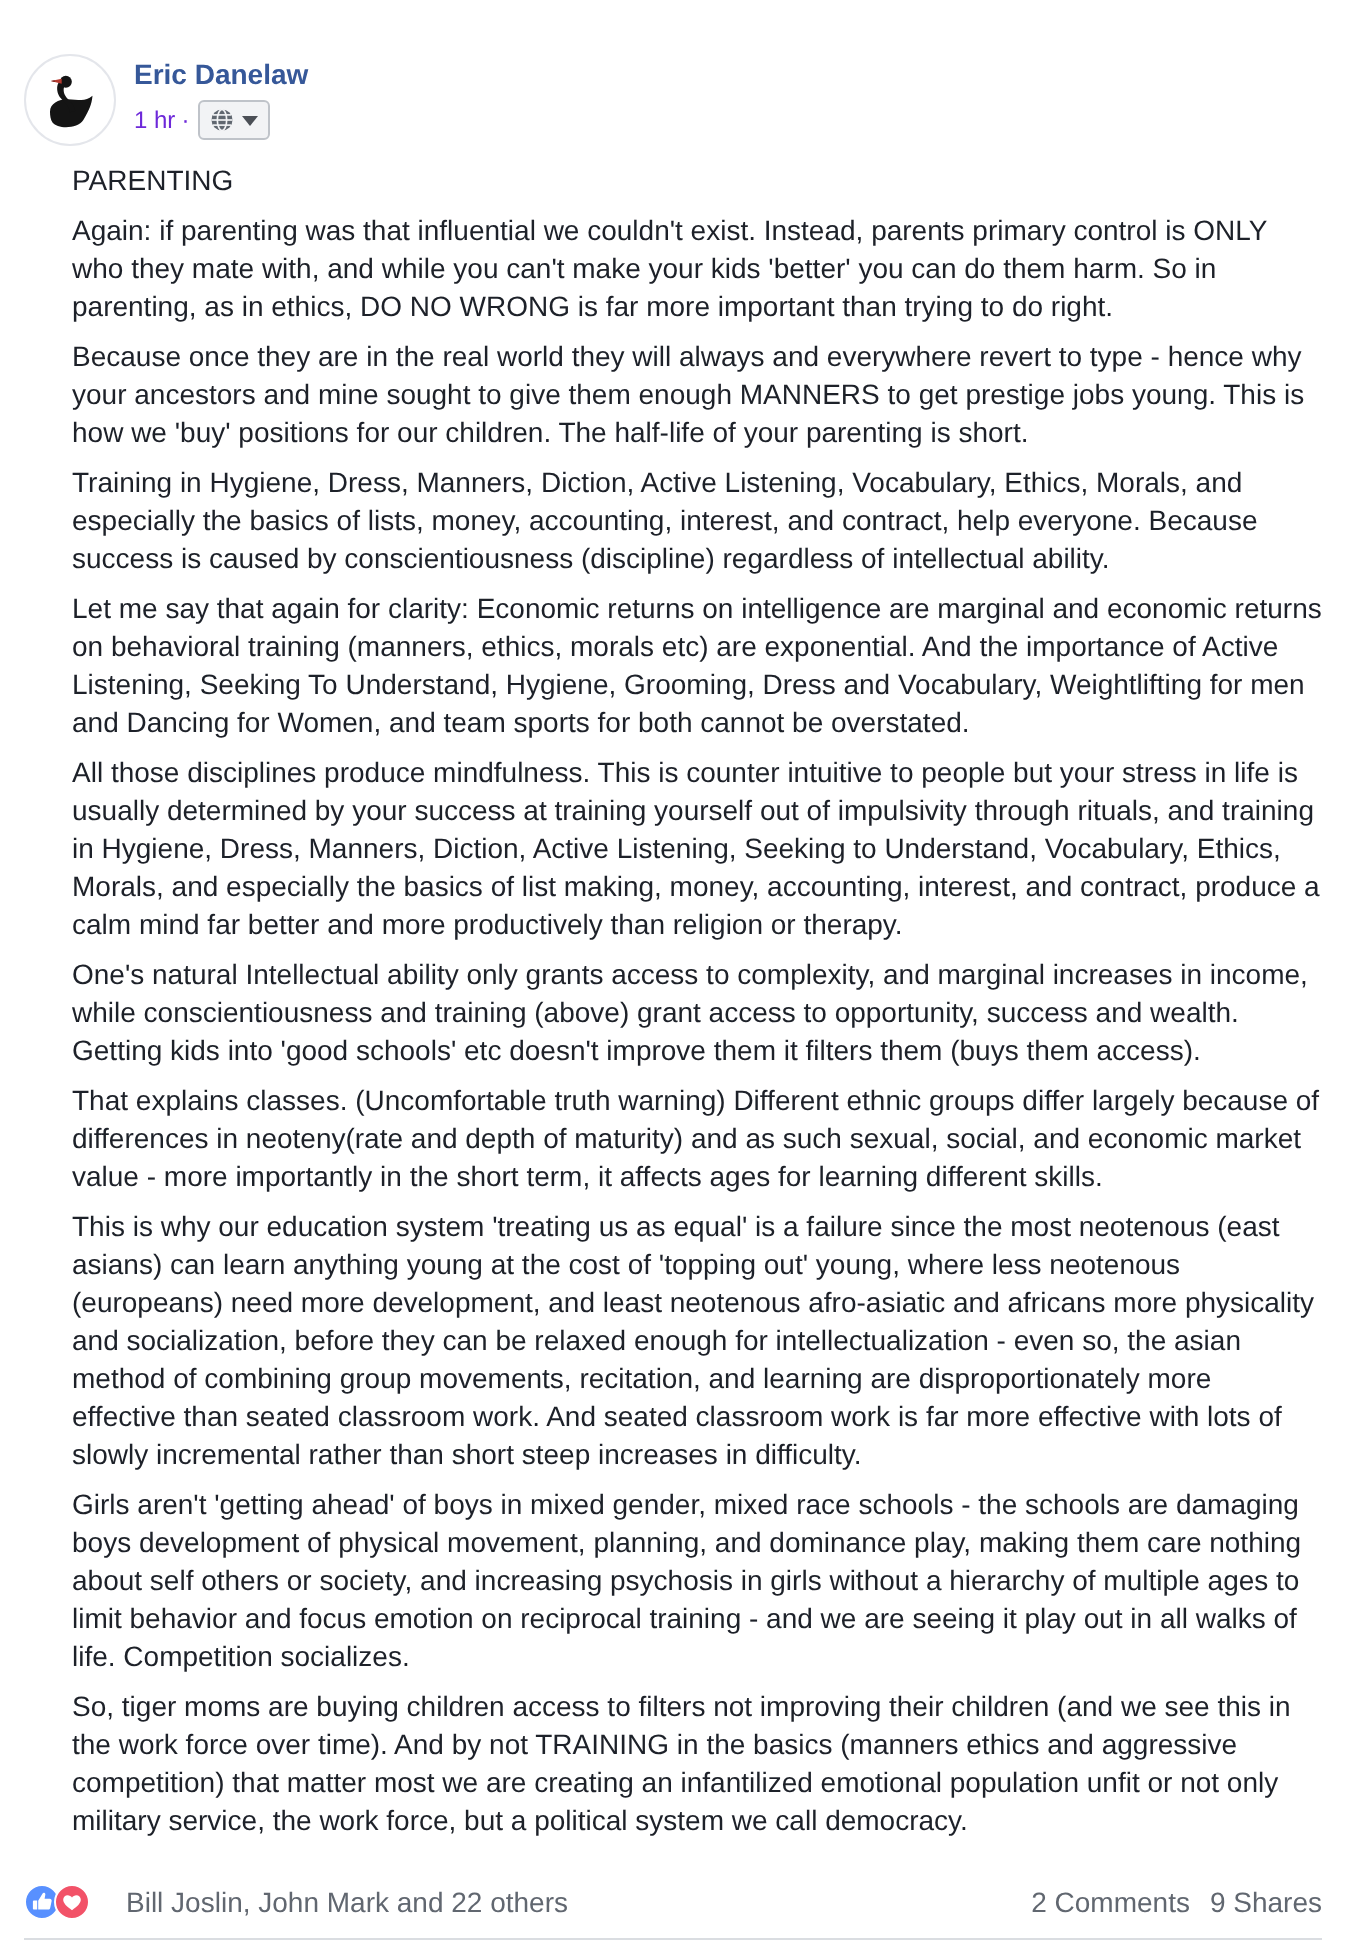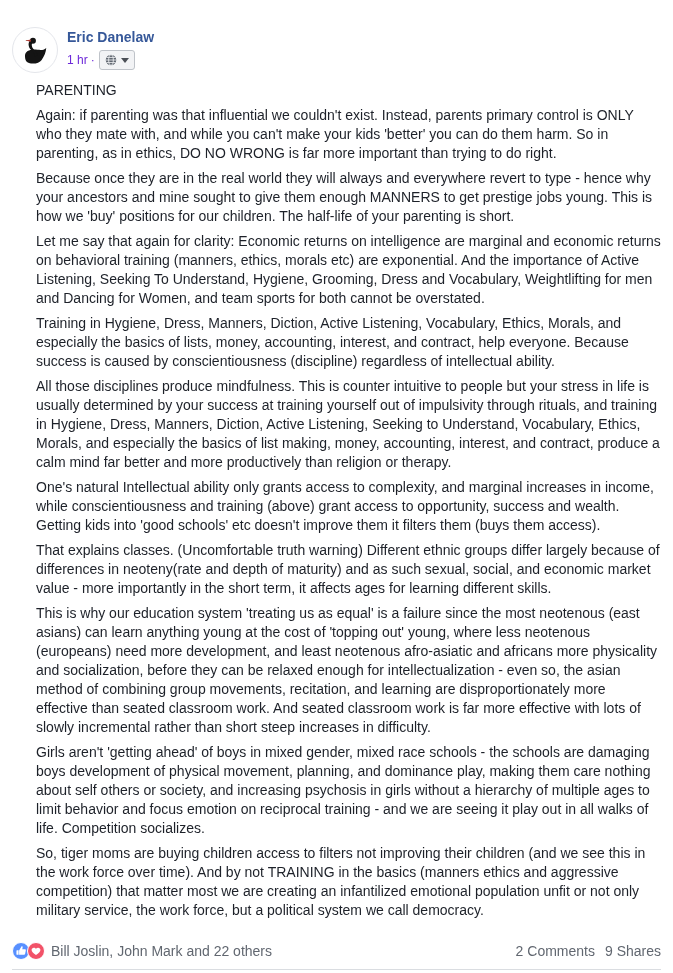--- a/index.html
+++ b/index.html
@@ -101,20 +101,21 @@
     align-items: center;
     justify-content: space-between;
     padding: 8px 12px 9px 12px;
     font-size: 14px;
     color: #616770;
   }
   .reactions-left {
     display: flex;
     align-items: center;
     cursor: pointer;
+    gap: 12px;
   }
   .reaction-pile {
     display: flex;
     align-items: center;
     margin-right: 6px;
   }
   .reaction-badge {
     width: 18px;
     height: 18px;
     border-radius: 50%;
@@ -169,22 +170,22 @@
           <span class="caret-down"></span>
         </span>
       </div>
     </div>
   </div>
 
   <div class="post-body">
     <p>PARENTING</p>
     <p>Again: if parenting was that influential we couldn't exist. Instead, parents primary control is ONLY who they mate with, and while you can't make your kids 'better' you can do them harm. So in parenting, as in ethics, DO NO WRONG is far more important than trying to do right.</p>
     <p>Because once they are in the real world they will always and everywhere revert to type - hence why your ancestors and mine sought to give them enough MANNERS to get prestige jobs young. This is how we 'buy' positions for our children. The half-life of your parenting is short.</p>
+    <p>Training in Hygiene, Dress, Manners, Diction, Active Listening, Vocabulary, Ethics, Morals, and especially the basics of lists, money, accounting, interest, and contract, help everyone. Because success is caused by conscientiousness (discipline) regardless of intellectual ability.</p>
     <p>Let me say that again for clarity: Economic returns on intelligence are marginal and economic returns on behavioral training (manners, ethics, morals etc) are exponential. And the importance of Active Listening, Seeking To Understand, Hygiene, Grooming, Dress and Vocabulary, Weightlifting for men and Dancing for Women, and team sports for both cannot be overstated.</p>
-    <p>Training in Hygiene, Dress, Manners, Diction, Active Listening, Vocabulary, Ethics, Morals, and especially the basics of lists, money, accounting, interest, and contract, help everyone. Because success is caused by conscientiousness (discipline) regardless of intellectual ability.</p>
     <p>All those disciplines produce mindfulness. This is counter intuitive to people but your stress in life is usually determined by your success at training yourself out of impulsivity through rituals, and training in Hygiene, Dress, Manners, Diction, Active Listening, Seeking to Understand, Vocabulary, Ethics, Morals, and especially the basics of list making, money, accounting, interest, and contract, produce a calm mind far better and more productively than religion or therapy.</p>
     <p>One's natural Intellectual ability only grants access to complexity, and marginal increases in income, while conscientiousness and training (above) grant access to opportunity, success and wealth. Getting kids into 'good schools' etc doesn't improve them it filters them (buys them access).</p>
     <p>That explains classes. (Uncomfortable truth warning) Different ethnic groups differ largely because of differences in neoteny(rate and depth of maturity) and as such sexual, social, and economic market value - more importantly in the short term, it affects ages for learning different skills.</p>
     <p>This is why our education system 'treating us as equal' is a failure since the most neotenous (east asians) can learn anything young at the cost of 'topping out' young, where less neotenous (europeans) need more development, and least neotenous afro-asiatic and africans more physicality and socialization, before they can be relaxed enough for intellectualization - even so, the asian method of combining group movements, recitation, and learning are disproportionately more effective than seated classroom work. And seated classroom work is far more effective with lots of slowly incremental rather than short steep increases in difficulty.</p>
     <p>Girls aren't 'getting ahead' of boys in mixed gender, mixed race schools - the schools are damaging boys development of physical movement, planning, and dominance play, making them care nothing about self others or society, and increasing psychosis in girls without a hierarchy of multiple ages to limit behavior and focus emotion on reciprocal training - and we are seeing it play out in all walks of life. Competition socializes.</p>
     <p>So, tiger moms are buying children access to filters not improving their children (and we see this in the work force over time). And by not TRAINING in the basics (manners ethics and aggressive competition) that matter most we are creating an infantilized emotional population unfit or not only military service, the work force, but a political system we call democracy.</p>
   </div>
 
   <div class="post-footer">
     <div class="footer-row">

